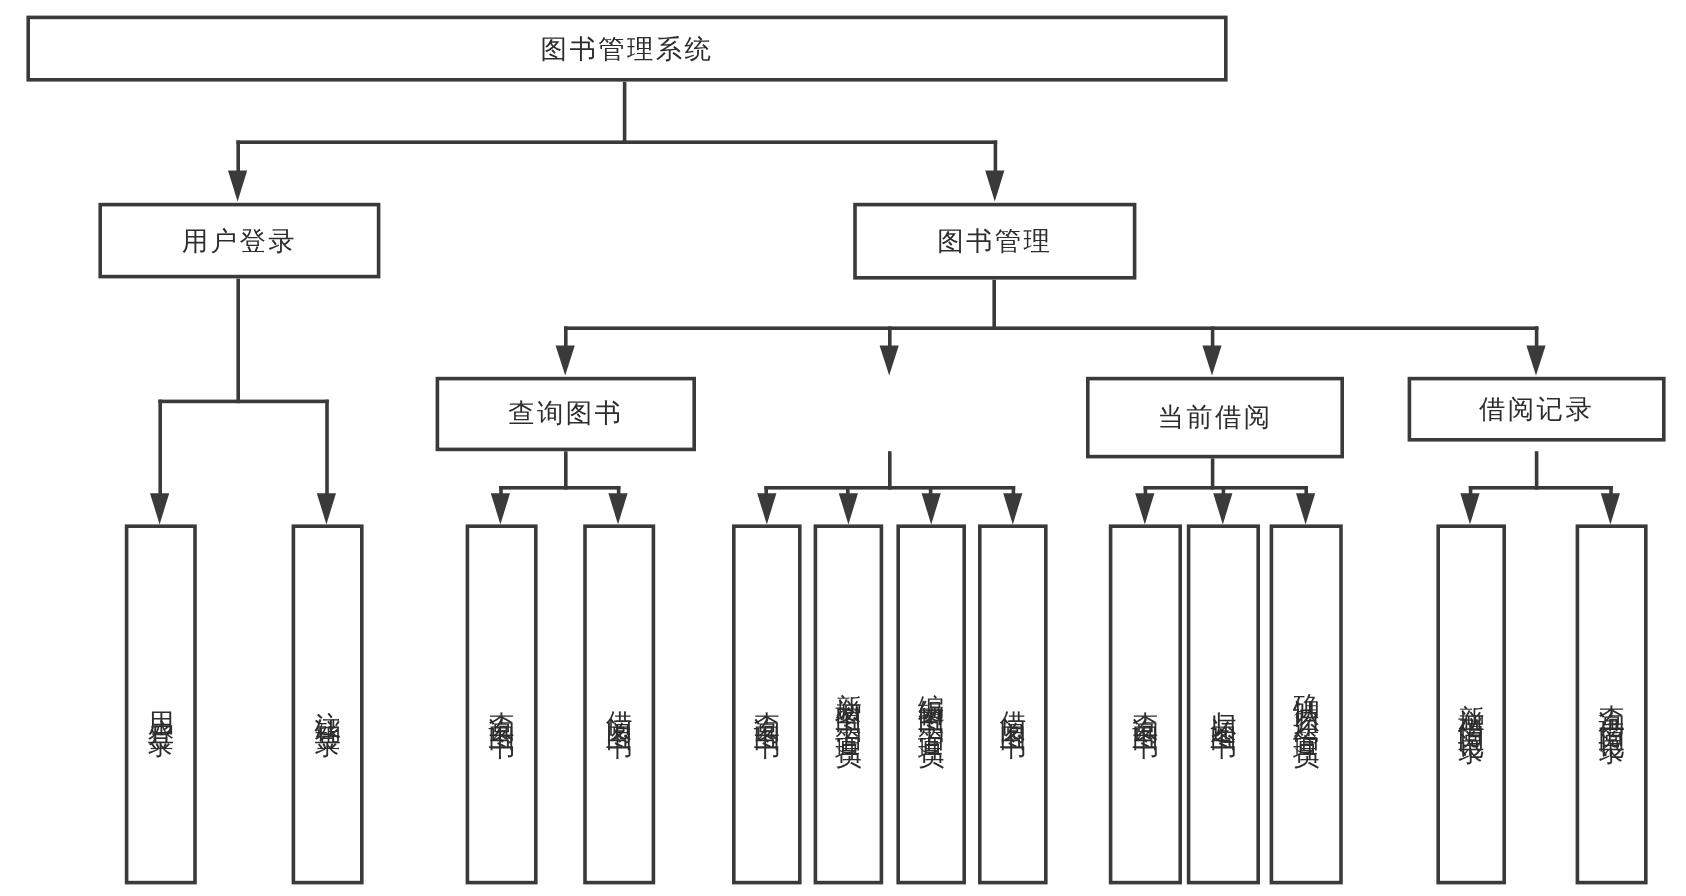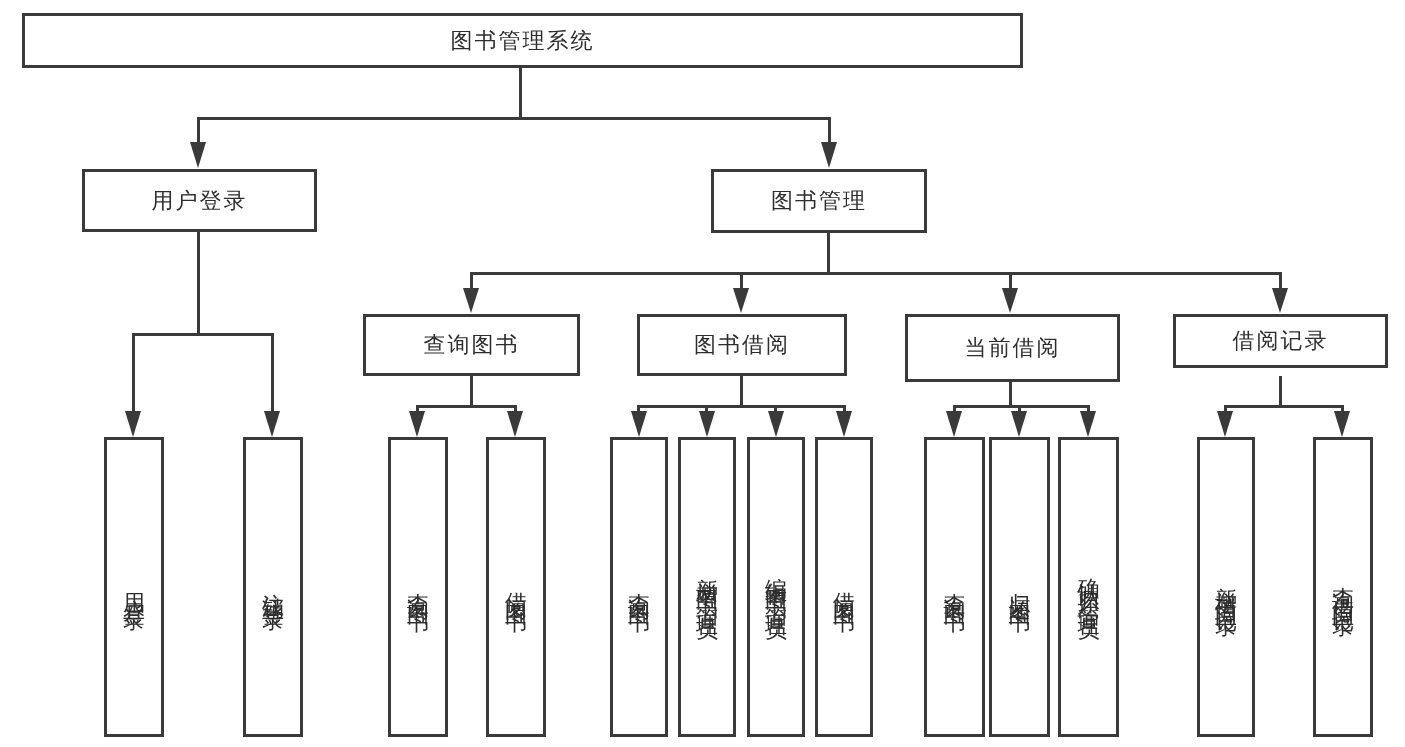--- a/index.html
+++ b/index.html
@@ -66,42 +66,41 @@
   <div class="box" style="left:22px;top:13px;width:1001px;height:55px">图书管理系统</div>
 
   <div class="vline" style="left:519px;top:68px;height:50px"></div>
   <div class="hline" style="left:197px;top:117px;width:634px"></div>
   <div class="vline" style="left:197px;top:117px;height:27px"></div>
   <div class="vline" style="left:828px;top:117px;height:27px"></div>
   <div class="arrow" style="left:190px;top:142px"></div>
   <div class="arrow" style="left:821px;top:142px"></div>
 
   <div class="box" style="left:82px;top:169px;width:235px;height:63px">用户登录</div>
-  <div class="box" style="left:711px;top:169px;width:216px;height:64px">图书管理</div>
+  <div class="box" style="left:711px;top:169px;width:236px;height:64px">图书管理</div>
 
   <div class="vline" style="left:197px;top:232px;height:104px"></div>
   <div class="hline" style="left:132px;top:333px;width:142px"></div>
   <div class="vline" style="left:132px;top:333px;height:79px"></div>
   <div class="vline" style="left:271px;top:333px;height:79px"></div>
   <div class="arrow" style="left:125px;top:411px"></div>
   <div class="arrow" style="left:264px;top:411px"></div>
 
   <div class="vline" style="left:827px;top:233px;height:41px"></div>
   <div class="hline" style="left:470px;top:272px;width:812px"></div>
   <div class="vline" style="left:470px;top:272px;height:17px"></div>
   <div class="vline" style="left:740px;top:272px;height:17px"></div>
   <div class="vline" style="left:1009px;top:272px;height:17px"></div>
   <div class="vline" style="left:1279px;top:272px;height:17px"></div>
   <div class="arrow sm" style="left:463px;top:288px"></div>
   <div class="arrow sm" style="left:733px;top:288px"></div>
   <div class="arrow sm" style="left:1002px;top:288px"></div>
   <div class="arrow sm" style="left:1272px;top:288px"></div>
 
   <div class="box" style="left:363px;top:314px;width:217px;height:62px">查询图书</div>
-  <div class="box" style="left:637px;top:314px;width:210px;height:62px">图书借阅</div>
   <div class="box" style="left:905px;top:314px;width:215px;height:68px">当前借阅</div>
   <div class="box" style="left:1173px;top:314px;width:215px;height:54px">借阅记录</div>
 
   <div class="vline" style="left:470px;top:376px;height:32px"></div>
   <div class="hline" style="left:416px;top:405px;width:101px"></div>
   <div class="vline" style="left:416px;top:405px;height:8px"></div>
   <div class="vline" style="left:514px;top:405px;height:8px"></div>
   <div class="arrow" style="left:409px;top:411px"></div>
   <div class="arrow" style="left:507px;top:411px"></div>
 

